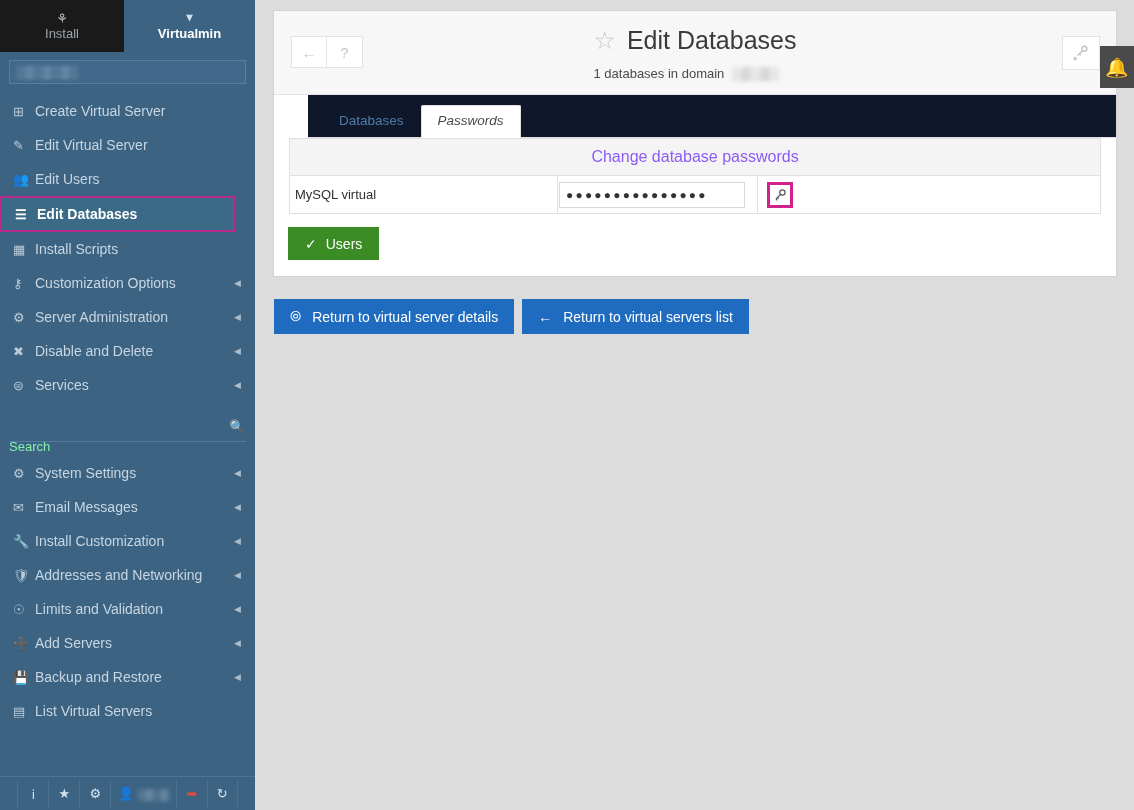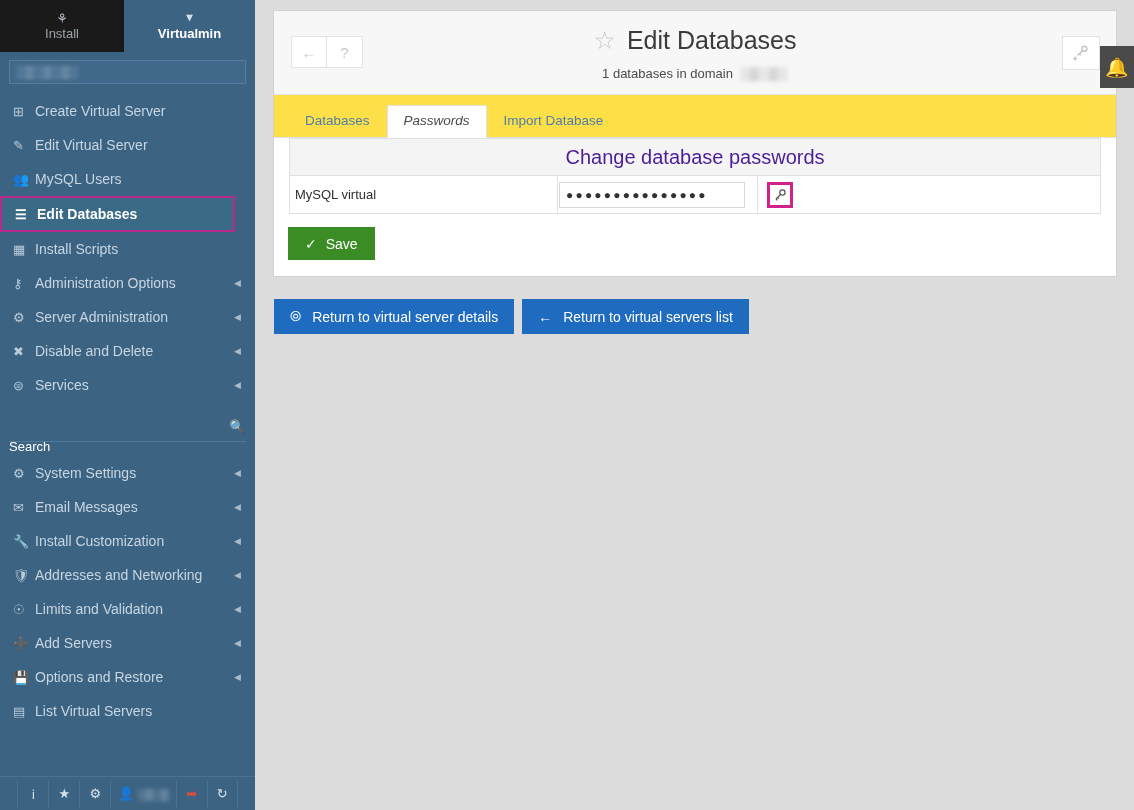--- a/index.html
+++ b/index.html
@@ -79,21 +79,21 @@
     height: 36px;
     width: 235px;
   }
   .nav-item.active .ico { color: #ffffff; }
   .search-wrap { padding: 0 9px; margin-top: 10px; }
   .search-box {
     height: 30px; border-bottom: 1px solid #51799a;
     display: flex; align-items: center; justify-content: space-between;
     cursor: text;
   }
-  .search-box .ph { color: #ffffff; font-size: 13px; margin-top: 39px; }
+  .search-box .ph { color: #86efac; font-size: 13px; margin-top: 39px; }
   .search-box .mag { color: #8fa9be; font-size: 13px; }
   .footer-bar {
     position: absolute; left: 0; bottom: 0;
     width: 255px; height: 34px;
     background: #3c6382;
     border-top: 1px solid #4d7293;
     display: flex; align-items: center; justify-content: center;
   }
   .fbtn {
     min-width: 31px; height: 28px;
@@ -137,32 +137,33 @@
     cursor: pointer;
   }
   .sq-btn + .sq-btn { border-left: none; }
   .head-right { position: absolute; right: 16px; top: 25px; }
   .head-center { text-align: center; padding-top: 2px; }
   .title-row { display: flex; align-items: center; justify-content: center; gap: 11px; }
   .star { color: #c8c8c8; font-size: 25px; line-height: 25px; }
   .page-title { font-size: 25px; color: #3a3a3a; font-weight: normal; }
   .subtitle {
     margin-top: 11px; font-size: 13px; color: #4a4a4a;
-    display: flex; align-items: center; justify-content: center; gap: 7px;
+    display: flex; align-items: center; gap: 7px;
   }
   .subtitle .blur-dom {
     filter: blur(2.2px); color: #6d6d6d; letter-spacing: .4px; user-select:none;
   }
 
   .tabs-row {
     display: flex; align-items: flex-end;
     padding: 12px 1px 0 14px;
     height: 43px;
     border-bottom: 1px solid #e0e0e0;
-    background: #fde047;
+    background: #0f172a;
+    margin-left: 34px;
   }
   .tab {
     font-size: 13.5px; color: #4f7daa;
     padding: 7px 16px 9px 16px;
     cursor: pointer; position: relative; top: 1px;
     border: 1px solid transparent;
   }
   .tab.active {
     color: #4a4a4a;
     background: #fff;
@@ -173,21 +174,21 @@
   }
   .form-note {
     font-size: 13.5px; color: #303030;
     padding: 12px 0 10px 14px;
   }
   .table-wrap { padding: 0 15px 0 15px; }
   .ptable { width: 100%; border-collapse: collapse; }
   .ptable th.caption {
     background: #f4f4f4;
     border: 1px solid #e0e0e0;
-    font-size: 20px; color: #4c1d95;
+    font-size: 16px; color: #8b5cf6;
     font-weight: normal;
     height: 37px;
     text-align: center;
   }
   .ptable td {
     border: 1px solid #e0e0e0;
     border-top: none;
     height: 38px;
     font-size: 13px; color: #303030;
     vertical-align: middle;
@@ -274,33 +275,33 @@
       <div class="nav-item">
         <span class="ico">⊞</span>
         <span class="lbl">Create Virtual Server</span>
       </div>
       <div class="nav-item">
         <span class="ico">✎</span>
         <span class="lbl">Edit Virtual Server</span>
       </div>
       <div class="nav-item">
         <span class="ico">👥</span>
-        <span class="lbl">MySQL Users</span>
+        <span class="lbl">Edit Users</span>
       </div>
       <div class="nav-item active">
         <span class="ico">☰</span>
         <span class="lbl">Edit Databases</span>
       </div>
       <div class="nav-item">
         <span class="ico">▦</span>
         <span class="lbl">Install Scripts</span>
       </div>
       <div class="nav-item">
         <span class="ico">⚷</span>
-        <span class="lbl">Administration Options</span>
+        <span class="lbl">Customization Options</span>
         <span class="arrow">◀</span>
       </div>
       <div class="nav-item">
         <span class="ico">⚙</span>
         <span class="lbl">Server Administration</span>
         <span class="arrow">◀</span>
       </div>
       <div class="nav-item">
         <span class="ico">✖</span>
         <span class="lbl">Disable and Delete</span>
@@ -346,21 +347,21 @@
         <span class="lbl">Limits and Validation</span>
         <span class="arrow">◀</span>
       </div>
       <div class="nav-item">
         <span class="ico">➕</span>
         <span class="lbl">Add Servers</span>
         <span class="arrow">◀</span>
       </div>
       <div class="nav-item">
         <span class="ico">💾</span>
-        <span class="lbl">Options and Restore</span>
+        <span class="lbl">Backup and Restore</span>
         <span class="arrow">◀</span>
       </div>
       <div class="nav-item">
         <span class="ico">▤</span>
         <span class="lbl">List Virtual Servers</span>
       </div>
     </div>
 
     <div class="footer-bar">
       <div class="fbtn">
@@ -419,23 +420,20 @@
           </div>
         </div>
       </div>
 
       <div class="tabs-row">
         <div class="tab">
           <span>Databases</span>
         </div>
         <div class="tab active">
           <span>Passwords</span>
-        </div>
-        <div class="tab">
-          <span>Import Database</span>
         </div>
       </div>
 
 
       <div class="table-wrap">
         <table class="ptable">
           <thead>
             <tr>
               <th class="caption" colspan="3">Change database passwords</th>
             </tr>
@@ -459,21 +457,21 @@
                 </div>
               </td>
             </tr>
           </tbody>
         </table>
       </div>
 
       <div class="save-row">
         <button class="btn-save">
           <span>✓</span>
-          <span>Save</span>
+          <span>Users</span>
         </button>
       </div>
     </div>
 
     <div class="bottom-btns">
       <button class="btn-blue">
         <span>⦾</span>
         <span>Return to virtual server details</span>
       </button>
       <button class="btn-blue">

